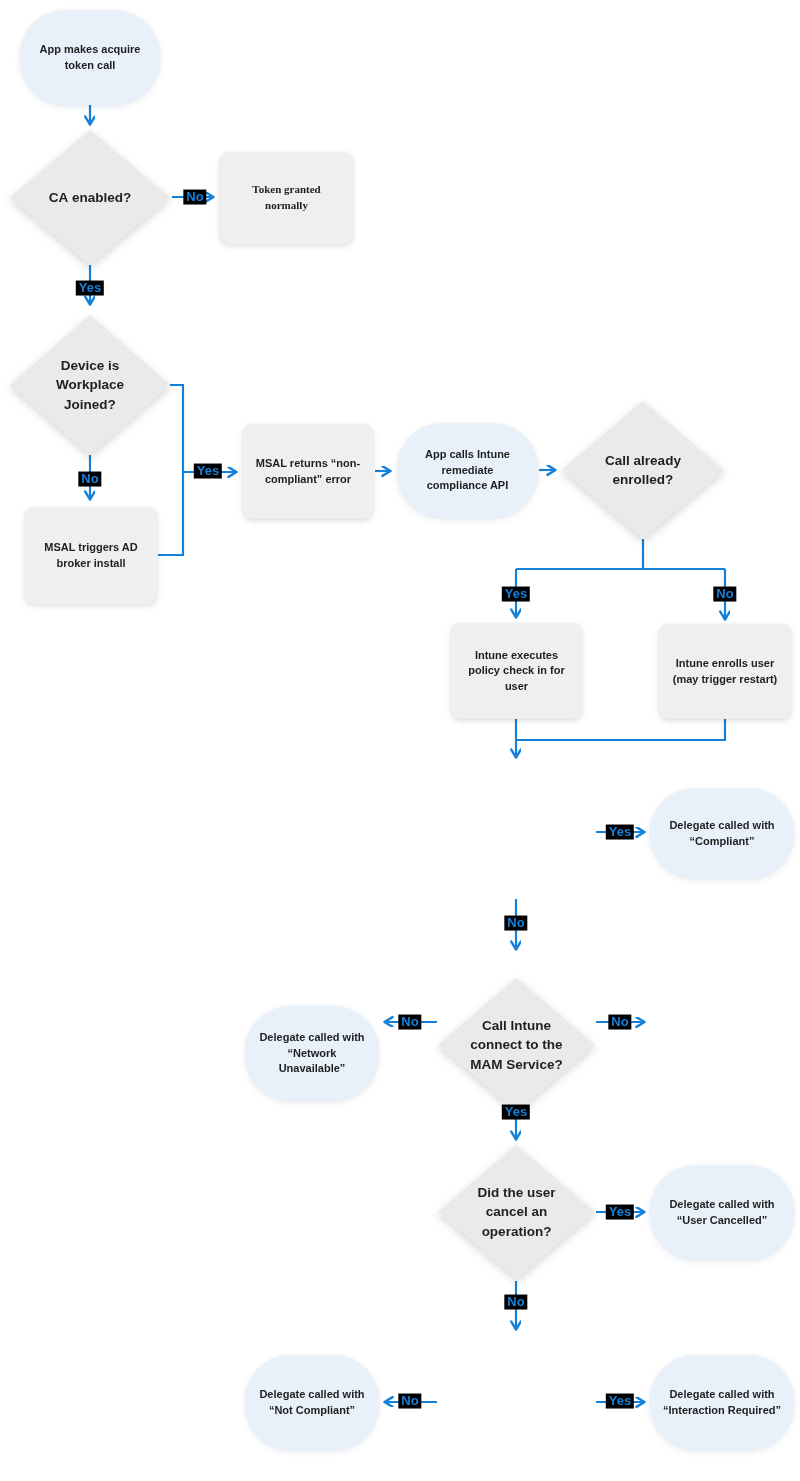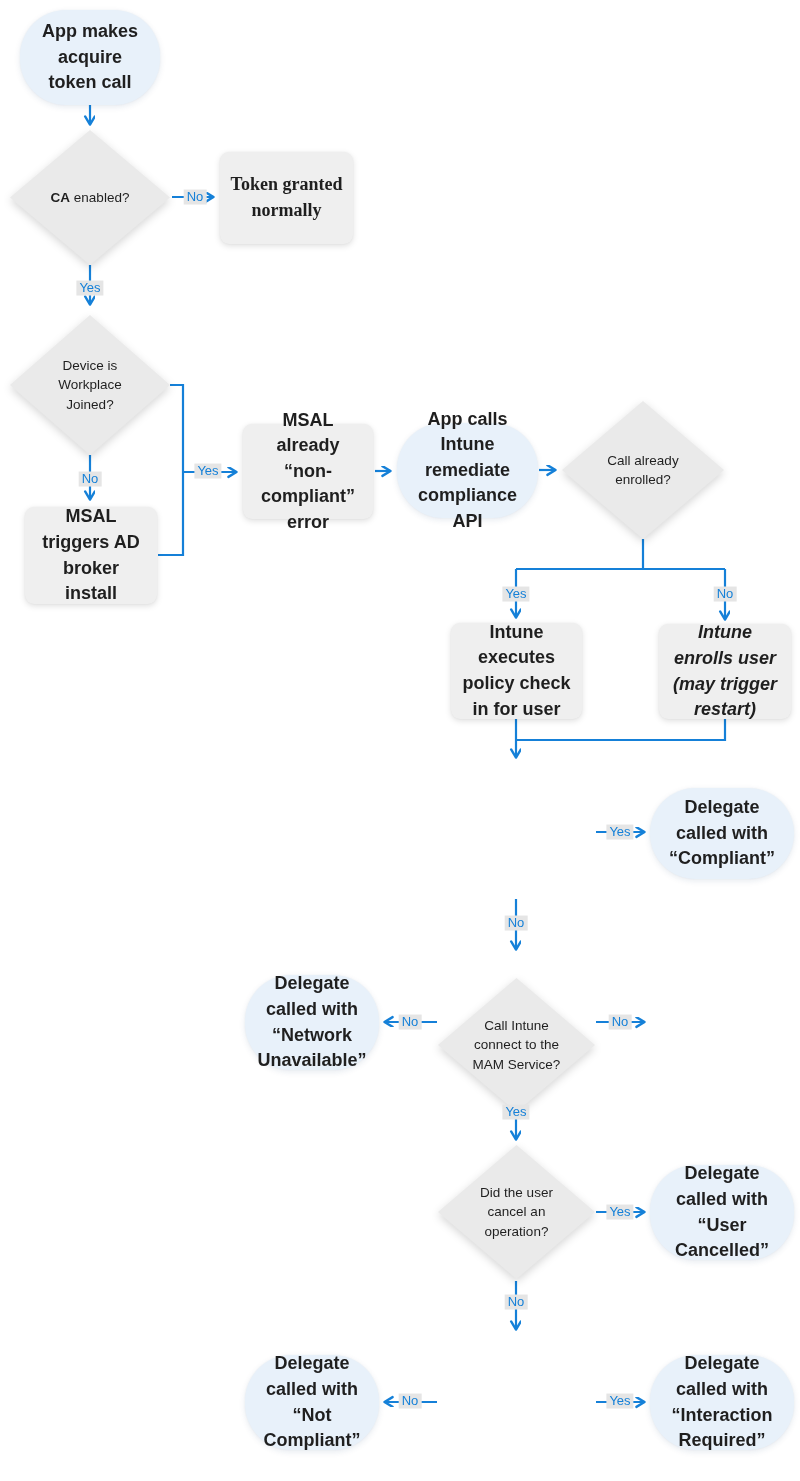--- a/index.html
+++ b/index.html
@@ -10,37 +10,37 @@
     --text:#1f1f1f;
   }
   html,body{margin:0;padding:0;background:#ffffff;}
   body{font-family:"Liberation Sans","DejaVu Sans",sans-serif;}
   .stage{position:relative;width:800px;height:1481px;background:#fff;overflow:hidden;}
   .wires{position:absolute;left:0;top:0;}
   .edge{fill:none;stroke:var(--arrow);stroke-width:2.2;}
   .node{
     position:absolute;display:flex;align-items:center;justify-content:center;
     text-align:center;box-sizing:border-box;font-weight:700;color:var(--text);
-    font-size:18px;line-height:1.42;
+    font-size:11px;line-height:1.42;
   }
   .terminal{background:var(--terminal_fill);border-radius:46px;padding:8px 13px;
     box-shadow:0 2px 6px rgba(20,60,110,.10),0 0 2px rgba(20,60,110,.06);}
   .process{background:var(--process_fill);border-radius:9px;padding:8px 10px;
     box-shadow:0 2px 6px rgba(0,0,0,.13),0 0 2px rgba(0,0,0,.05);}
   .decision-wrap{position:absolute;filter:drop-shadow(0 3px 4px rgba(0,0,0,.16));}
   .decision{
     width:100%;height:100%;background:var(--decision_fill);
     clip-path:polygon(50% 0,100% 50%,50% 100%,0 50%);
     display:flex;align-items:center;justify-content:center;text-align:center;
-    font-weight:400;color:var(--text);font-size:13.5px;line-height:1.42;
+    font-weight:700;color:var(--text);font-size:13.5px;line-height:1.42;
     padding:0 26px;box-sizing:border-box;
   }
   .elabel{
-    position:absolute;transform:translate(-50%,-50%);background:#e5e5e5;
-    color:var(--arrow);font-weight:400;font-size:13px;line-height:1.15;padding:0 3px;
+    position:absolute;transform:translate(-50%,-50%);background:#000000;
+    color:var(--arrow);font-weight:700;font-size:13px;line-height:1.15;padding:0 3px;
     white-space:nowrap;
   }
 </style>
 </head>
 <body>
 
 <div class="stage">
 
   <svg class="wires" width="800" height="1481" viewBox="0 0 800 1481">
     <defs>
@@ -90,53 +90,53 @@
     <div class="decision">
       <span>Device is Workplace Joined?</span>
     </div>
   </div>
 
   <div class="node process" style="left:25px;top:507px;width:132px;height:97px;">
     <span>MSAL triggers AD broker install</span>
   </div>
 
   <div class="node process" style="left:243px;top:424px;width:130px;height:95px;">
-    <span>MSAL already “non-compliant” error</span>
+    <span>MSAL returns “non-compliant” error</span>
   </div>
 
   <div class="node terminal" style="left:397px;top:423px;width:141px;height:95px;justify-content:center;">
     <span>App calls Intune remediate compliance API</span>
   </div>
 
   <div class="decision-wrap" style="left:562px;top:401px;width:162px;height:138px;">
     <div class="decision">
       <span>Call already enrolled?</span>
     </div>
   </div>
 
   <div class="node process" style="left:451px;top:623px;width:131px;height:96px;">
     <span>Intune executes policy check in for user</span>
   </div>
 
-  <div class="node process" style="left:659px;top:624px;width:132px;height:95px;font-style:italic;">
+  <div class="node process" style="left:659px;top:624px;width:132px;height:95px;">
     <span>Intune enrolls user (may trigger restart)</span>
   </div>
 
 
   <div class="node terminal" style="left:650px;top:788px;width:144px;height:91px;">
     <span>Delegate called with “Compliant”</span>
   </div>
 
   <div class="decision-wrap" style="left:438px;top:978px;width:157px;height:134px;">
     <div class="decision" style="padding:0 22px;">
       <span>Call Intune connect to the MAM Service?</span>
     </div>
   </div>
 
-  <div class="node terminal" style="left:245px;top:975px;width:134px;height:95px;">
+  <div class="node terminal" style="left:245px;top:1006px;width:134px;height:95px;">
     <span>Delegate called with “Network Unavailable”</span>
   </div>
 
 
   <div class="decision-wrap" style="left:438px;top:1145px;width:157px;height:134px;">
     <div class="decision">
       <span>Did the user cancel an operation?</span>
     </div>
   </div>
 

